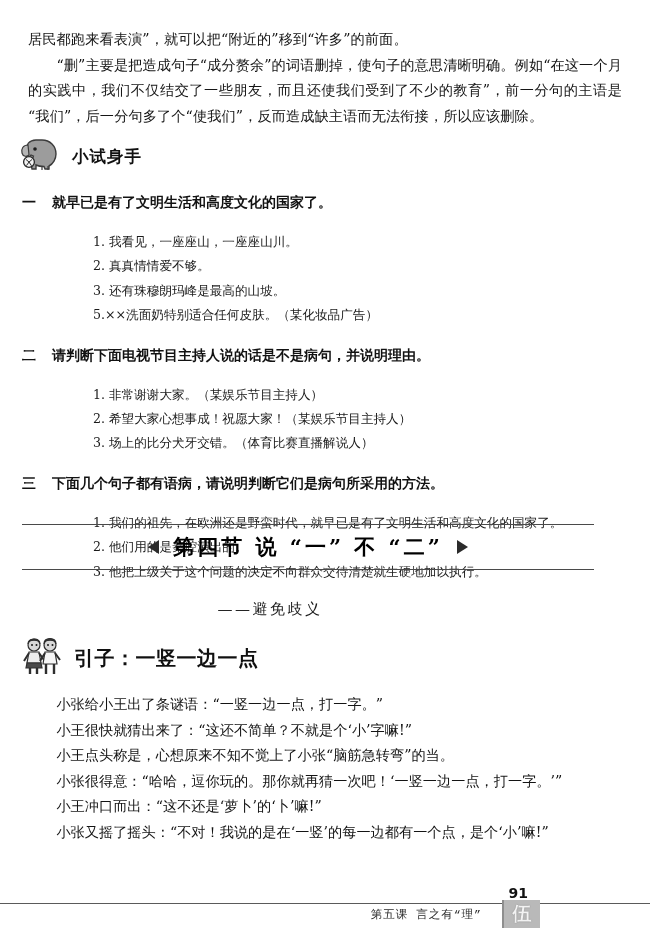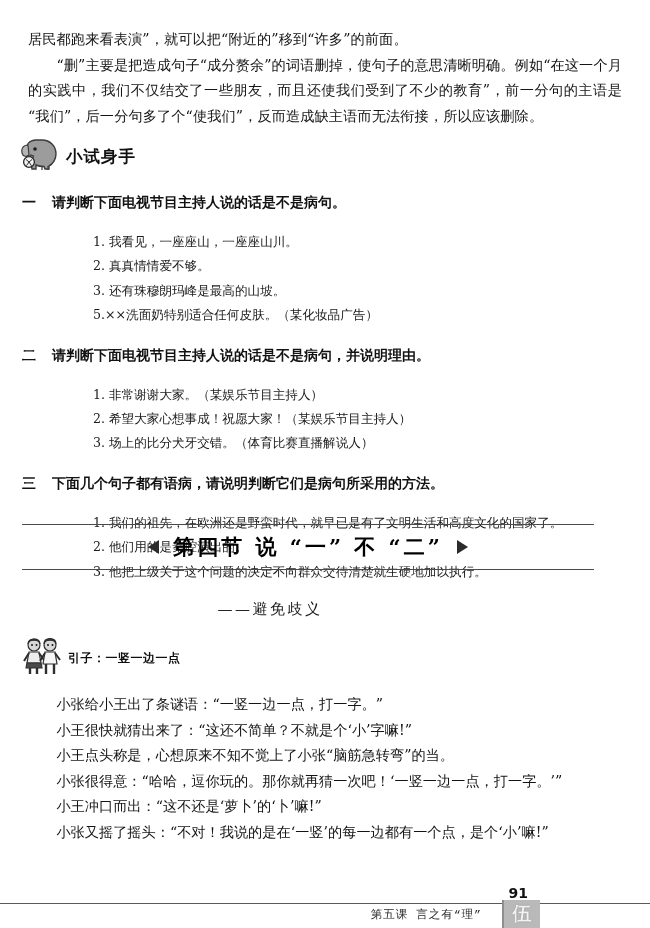--- a/index.html
+++ b/index.html
@@ -40,34 +40,34 @@
     left: 28px;
     top: 27px;
     width: 594px;
   }
 
   
   .icon-heading {
     position: absolute;
     display: flex;
     align-items: center;
-    gap: 4px;
+    gap: 10px;
   }
   .icon-heading .heading-text {
     font-family: "DejaVu Sans", "Liberation Sans", sans-serif;
     font-weight: bold;
     font-size: 16.5px;
     letter-spacing: 1px;
     color: #101010;
   }
   .mini-icon { display: block; }
 
   #heading-try { left: 20px; top: 136px; }
   #heading-intro { left: 20px; top: 636px; }
-  #heading-intro .heading-text { font-size: 12px; letter-spacing: .5px; }
+  #heading-intro .heading-text { font-size: 20px; letter-spacing: .5px; }
 
   
   #exercises {
     position: absolute;
     left: 22px;
     top: 190px;
     width: 600px;
   }
   .ex-group { margin-bottom: 0px; }
   .ex-q {
@@ -229,21 +229,21 @@
       </svg>
     </span>
     <span class="heading-text">小试身手</span>
   </div>
 
   <div id="exercises">
 
     <div class="ex-group">
       <div class="ex-q">
         <span class="cn-num">一</span>
-        <span class="q-text">请判断下面电视节目主持人说的话是不是病句。</span>
+        <span class="q-text">就早已是有了文明生活和高度文化的国家了。</span>
       </div>
       <ul class="ex-items">
         <li>1. 我看见，一座座山，一座座山川。</li>
         <li>2. 真真情情爱不够。</li>
         <li>3. 还有珠穆朗玛峰是最高的山坡。</li>
         <li>5.××洗面奶特别适合任何皮肤。（某化妆品广告）</li>
       </ul>
     </div>
 
     <div class="ex-group">

